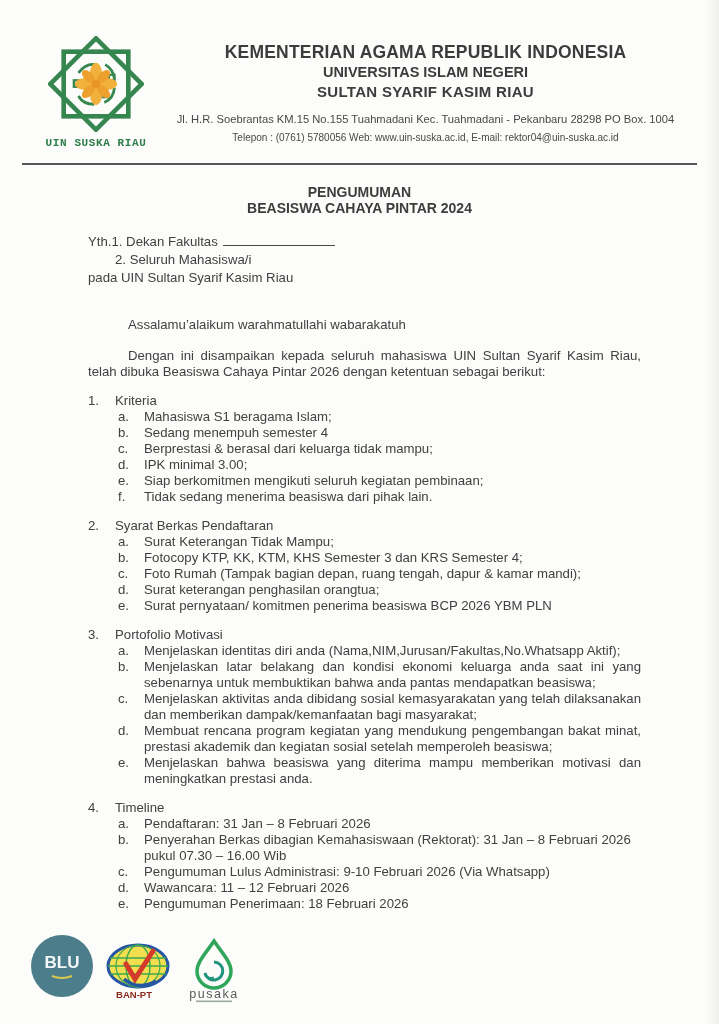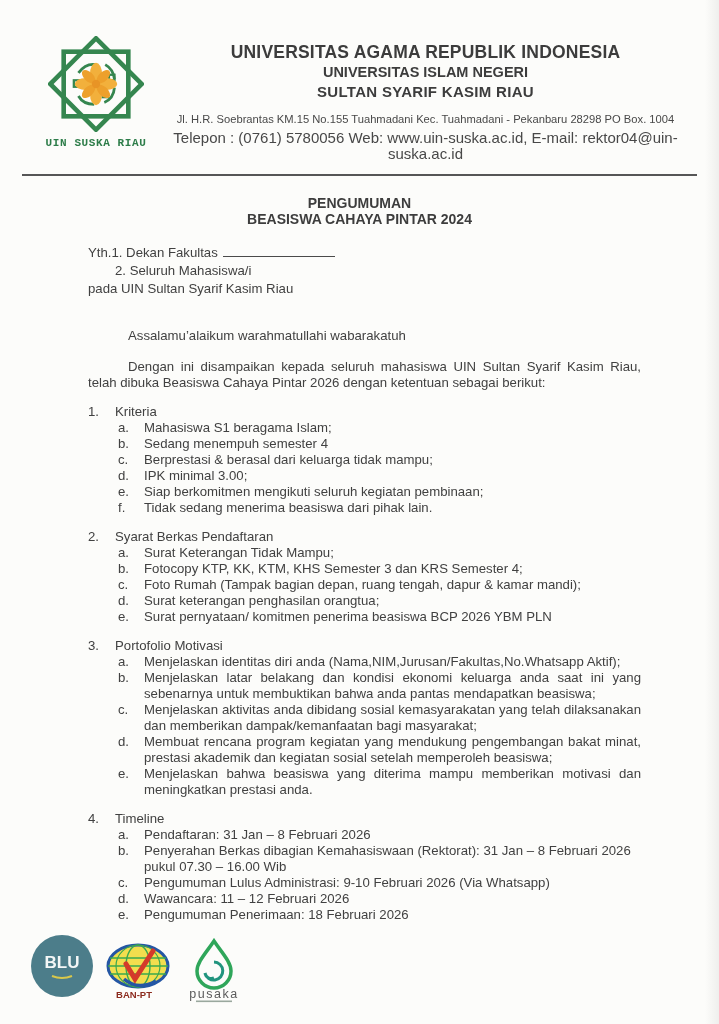--- a/index.html
+++ b/index.html
@@ -29,21 +29,21 @@
   .logo-caption {
     font-family:Liberation Mono, monospace;
     font-weight:bold; font-size:11px; letter-spacing:0.6px;
     color:#2e7d4a; margin-top:3px; white-space:nowrap;
   }
   .head-text { flex:1; text-align:center; padding-top:8px; color:#3c3c3c; }
   .ministry   { font-size:17.5px; font-weight:bold; letter-spacing:0.2px; }
   .university { font-size:14.5px; font-weight:bold; margin-top:4px; }
   .campus     { font-size:15px;   font-weight:bold; margin-top:4px; letter-spacing:0.3px; }
   .address    { font-size:11.2px; margin-top:11px; color:#484848; }
-  .contact    { font-size:15px; margin-top:3px;  color:#484848; }
+  .contact    { font-size:10px; margin-top:3px;  color:#484848; }
   .divider { border:none; border-top:2px solid #565656; margin:12px 22px 0 22px; }
 
   
   .title-block { text-align:center; margin-top:20px; line-height:15.5px; color:#3d3d3d; }
   .doc-title, .doc-about, .doc-subject { font-weight:bold; font-size:14px; }
   .doc-number { font-size:13.2px; }
   .handwritten {
     font-family:"DejaVu Serif", serif; font-style:italic; font-weight:bold;
     margin:0 5px 0 3px;
   }
@@ -105,21 +105,21 @@
       <ellipse cx="63" cy="52" rx="12" ry="6.5" fill="#f2b03c"></ellipse>
       <ellipse cx="44" cy="44" rx="5" ry="9" fill="#eda02c" transform="rotate(-45 44 44)"></ellipse>
       <ellipse cx="60" cy="44" rx="5" ry="9" fill="#eda02c" transform="rotate(45 60 44)"></ellipse>
       <ellipse cx="44" cy="60" rx="5" ry="9" fill="#eda02c" transform="rotate(45 44 60)"></ellipse>
       <ellipse cx="60" cy="60" rx="5" ry="9" fill="#eda02c" transform="rotate(-45 60 60)"></ellipse>
       <circle cx="52" cy="52" r="4.5" fill="#e89426"></circle>
     </svg>
     <div class="logo-caption">UIN SUSKA RIAU</div>
   </div>
   <div class="head-text">
-    <div class="ministry">UNIVERSITAS AGAMA REPUBLIK INDONESIA</div>
+    <div class="ministry">KEMENTERIAN AGAMA REPUBLIK INDONESIA</div>
     <div class="university">UNIVERSITAS ISLAM NEGERI</div>
     <div class="campus">SULTAN SYARIF KASIM RIAU</div>
     <div class="address">Jl. H.R. Soebrantas KM.15 No.155 Tuahmadani Kec. Tuahmadani - Pekanbaru 28298 PO Box. 1004</div>
     <div class="contact">Telepon : (0761) 5780056 Web: www.uin-suska.ac.id, E-mail: rektor04@uin-suska.ac.id</div>
   </div>
 </div>
 <hr class="divider">
 
 <div class="title-block">
   <div class="doc-title">PENGUMUMAN</div>

